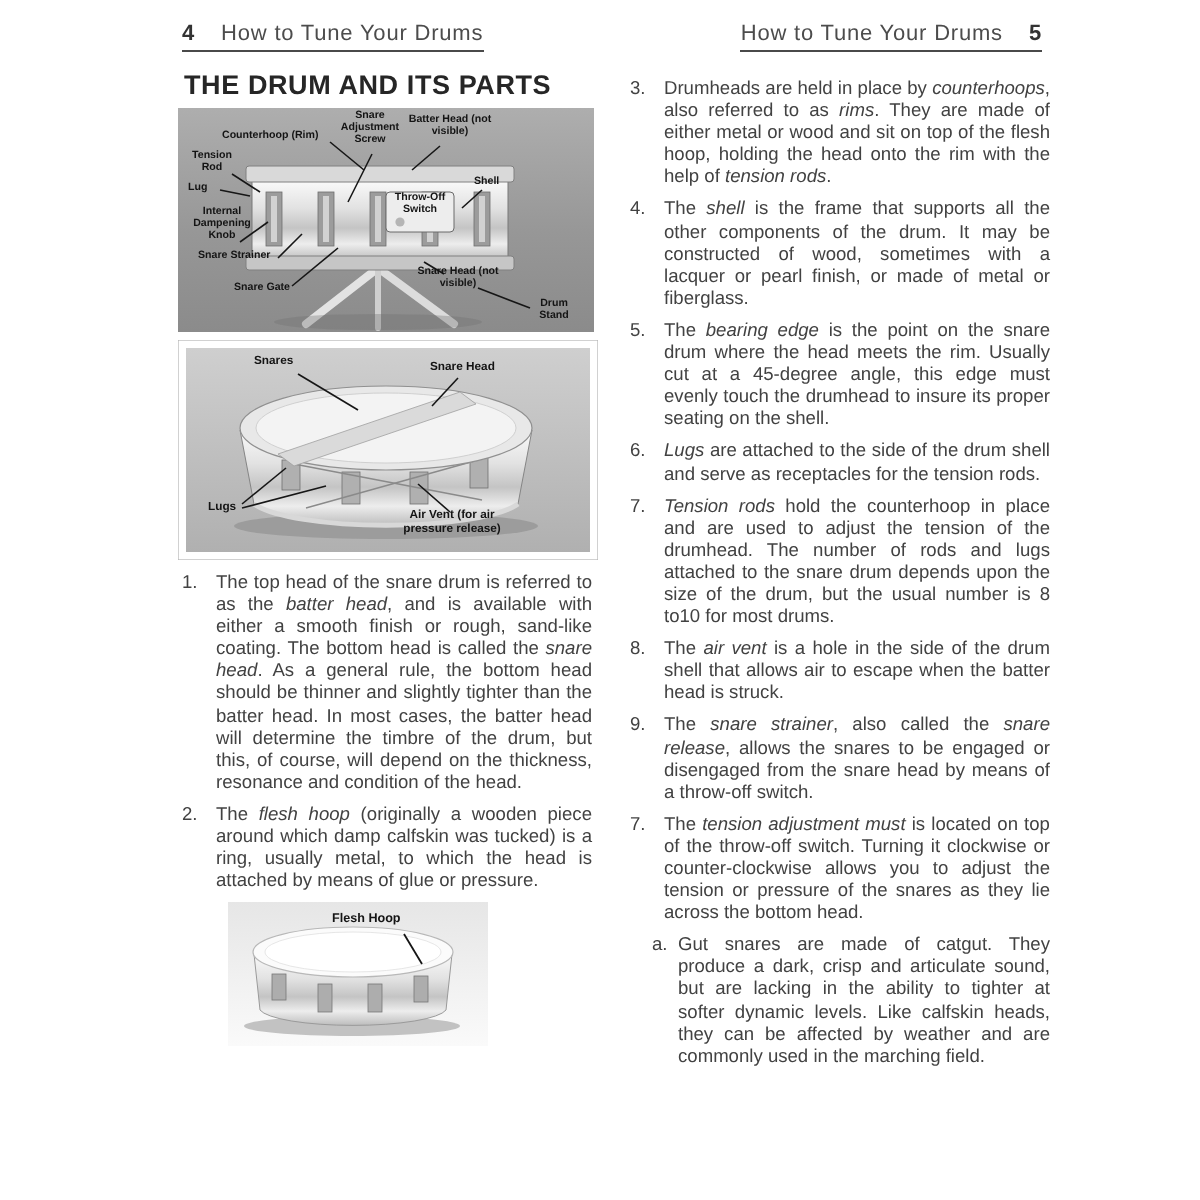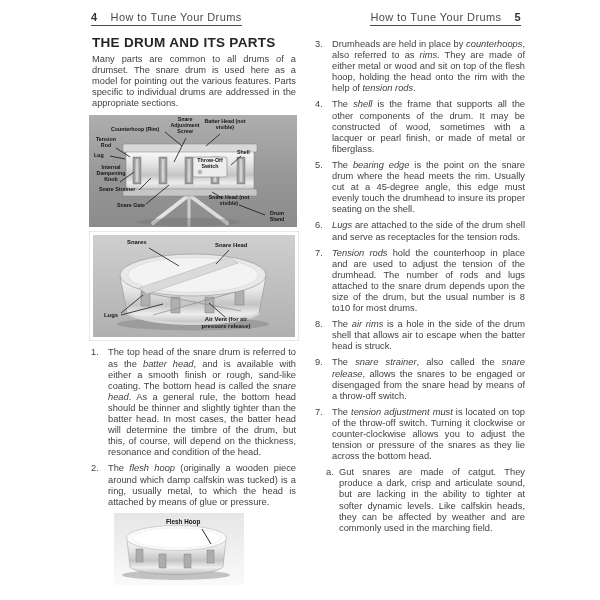--- a/index.html
+++ b/index.html
@@ -58,21 +58,20 @@
   <span class="pagenum">4</span>
   <span>How to Tune Your Drums</span>
 </div>
 <div class="running-head" id="head-right">
   <span>How to Tune Your Drums</span>
   <span class="pagenum">5</span>
 </div>
 
 <div class="col" id="col-left">
   <h1 class="section-title">THE DRUM AND ITS PARTS</h1>
-  <p class="body-text">Many parts are common to all drums of a drumset. The snare drum is used here as a model for pointing out the various features. Parts specific to individual drums are addressed in the appropriate sections.</p>
 
   <div class="fig" id="fig1">
     <svg viewBox="0 0 208 112" width="208" height="112">
       <defs>
         <linearGradient id="gBg1" x1="0" y1="0" x2="0" y2="1">
           <stop offset="0" stop-color="#aeaeae"></stop>
             <stop offset=".55" stop-color="#979797"></stop>
             <stop offset="1" stop-color="#8b8b8b"></stop>
         </linearGradient>
         <linearGradient id="gChrome" x1="0" y1="0" x2="0" y2="1">
@@ -223,21 +222,21 @@
   <div class="item">
     <span class="num">6.</span>
     <p class="itxt"><i>Lugs</i> are attached to the side of the drum shell and serve as receptacles for the tension rods.</p>
   </div>
   <div class="item">
     <span class="num">7.</span>
     <p class="itxt"><i>Tension rods</i> hold the counterhoop in place and are used to adjust the tension of the drumhead. The number of rods and lugs attached to the snare drum depends upon the size of the drum, but the usual number is 8 to10 for most drums.</p>
   </div>
   <div class="item">
     <span class="num">8.</span>
-    <p class="itxt">The <i>air rims</i> is a hole in the side of the drum shell that allows air to escape when the batter head is struck.</p>
+    <p class="itxt">The <i>air vent</i> is a hole in the side of the drum shell that allows air to escape when the batter head is struck.</p>
   </div>
   <div class="item">
     <span class="num">9.</span>
     <p class="itxt">The <i>snare strainer</i>, also called the <i>snare release</i>, allows the snares to be engaged or disengaged from the snare head by means of a throw-off switch.</p>
   </div>
   <div class="item">
     <span class="num">7.</span>
     <p class="itxt">The <i>tension adjustment must</i> is located on top of the throw-off switch. Turning it clockwise or counter-clockwise allows you to adjust the tension or pressure of the snares as they lie across the bottom head.</p>
   </div>
   <div class="item subitem">

